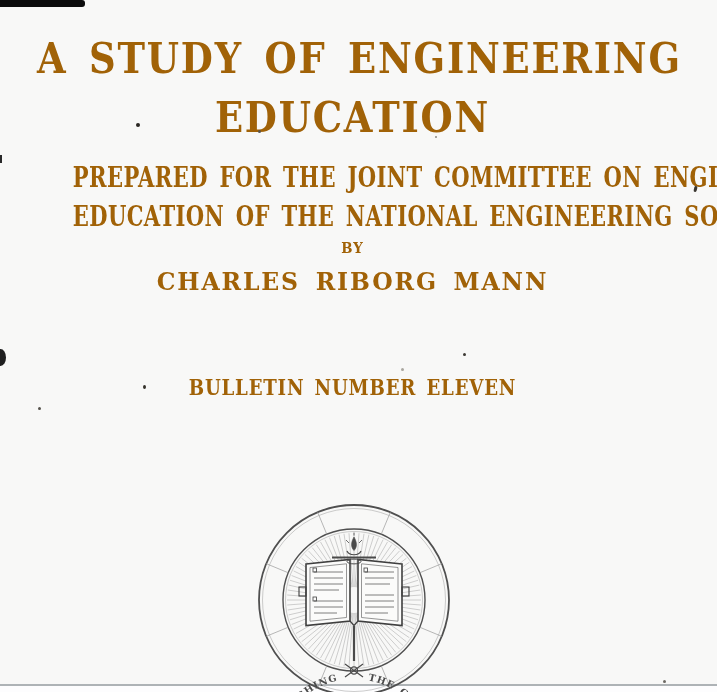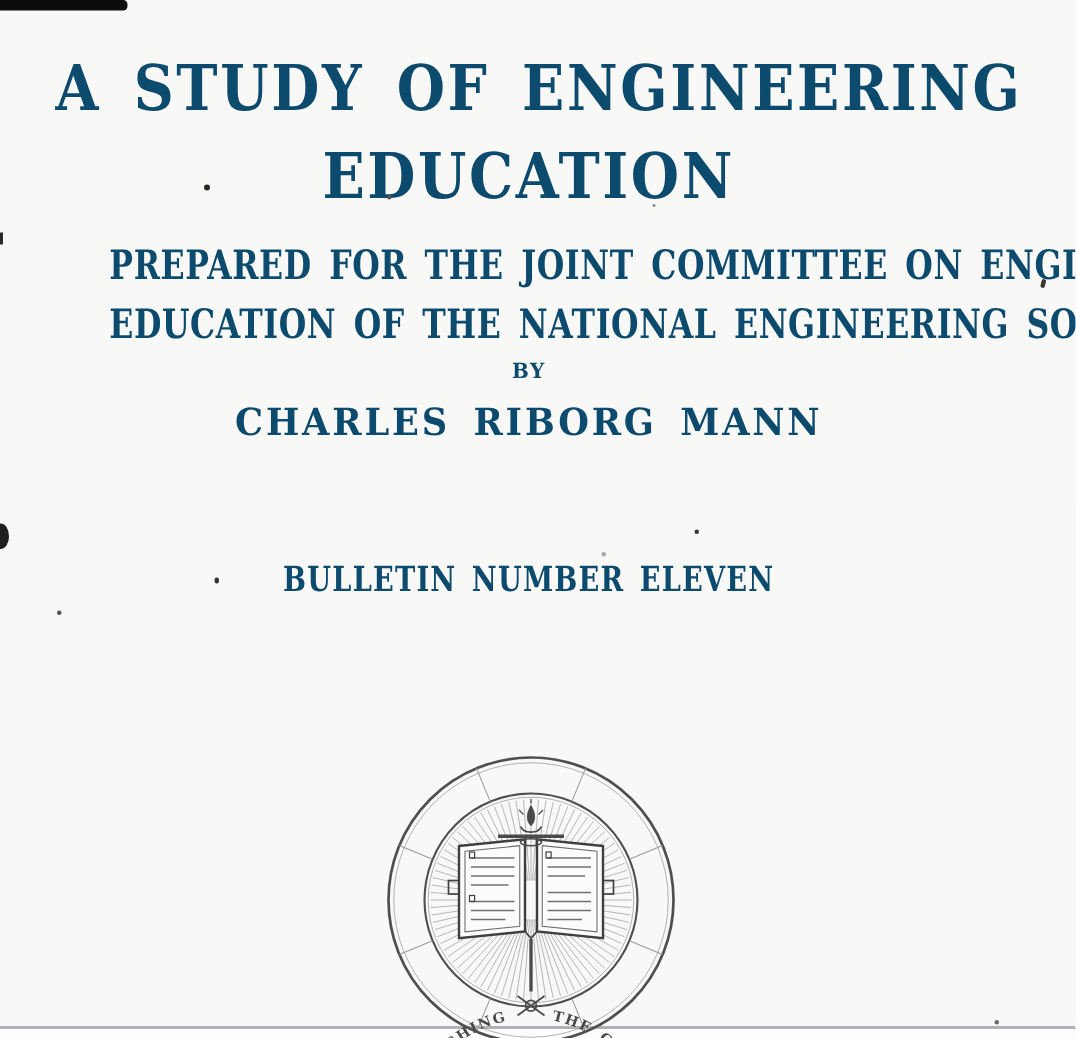--- a/index.html
+++ b/index.html
@@ -2,21 +2,21 @@
 <html><head>
 <meta charset="utf-8">
 <style>
   html,body{margin:0;padding:0;}
   .page{
     position:relative;
     width:717px;height:692px;
     background:#f8f8f7;
     overflow:hidden;
     font-family:"DejaVu Serif","Liberation Serif",serif;
-    color:#0c4a6e;
+    color:#a16207;
   }
   .tline{
     position:absolute;left:-6px;width:717px;
     text-align:center;font-weight:bold;line-height:1;
     white-space:nowrap;
   }
   .title{font-size:42px;letter-spacing:2px;word-spacing:8px;transform:scaleX(.88);}
   .title.l1{top:38px;}
   .title.l2{top:97px;}
   .sub{font-size:27px;letter-spacing:.5px;word-spacing:5px;transform:scaleX(.78);}

